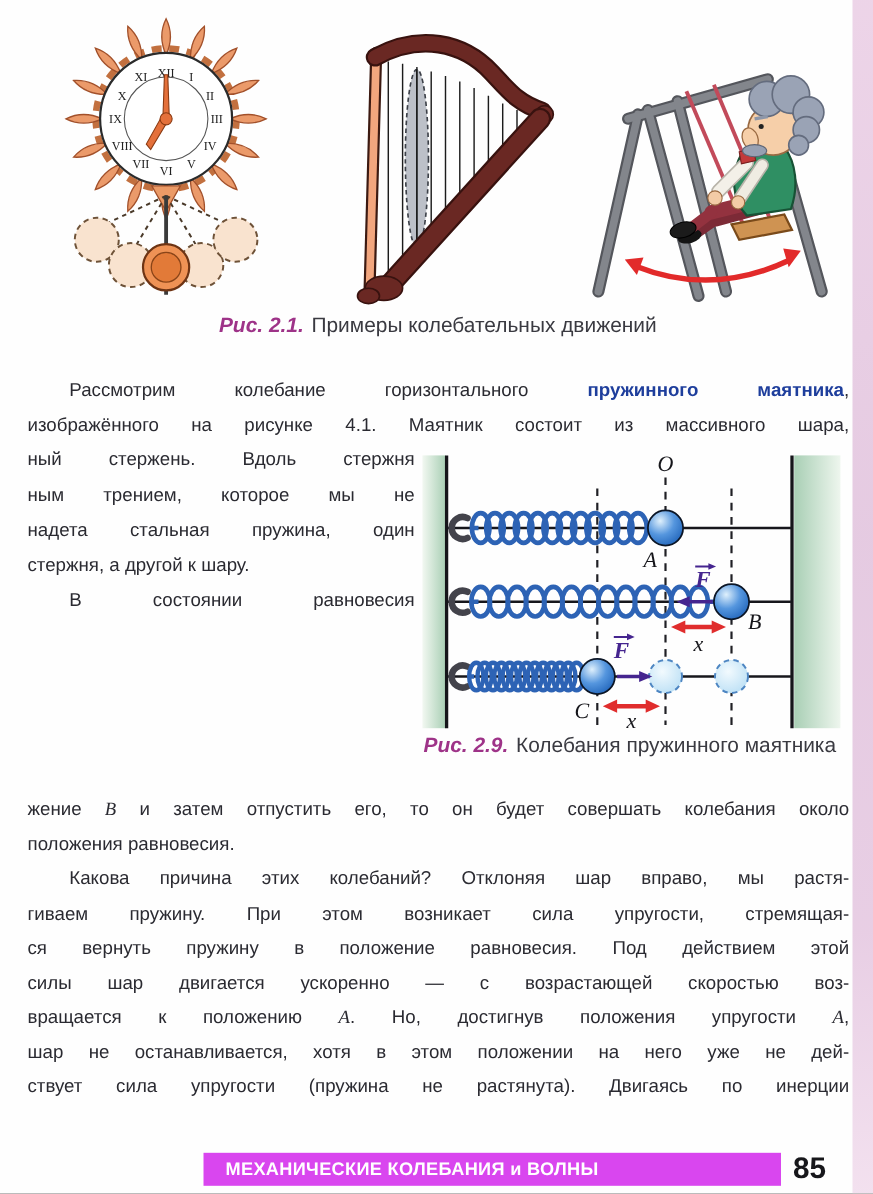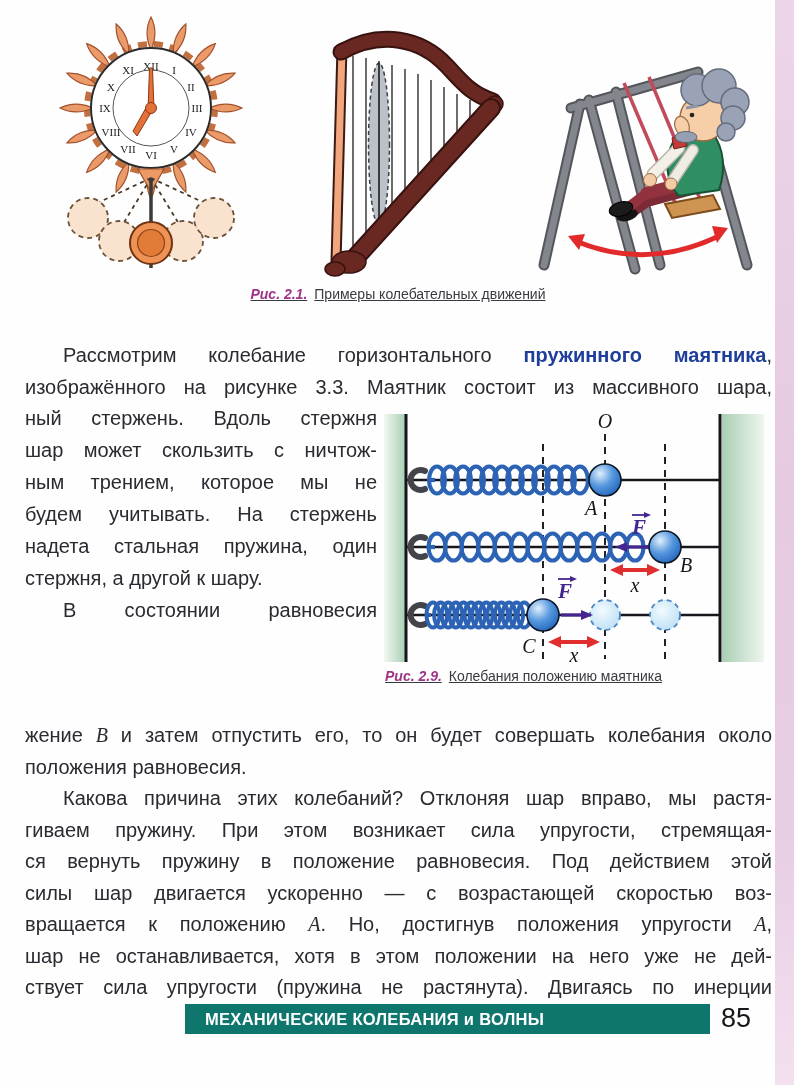--- a/index.html
+++ b/index.html
@@ -1,33 +1,33 @@
 <!DOCTYPE html>
 <html><head>
 <meta charset="utf-8">
 <style>
   html,body{margin:0;padding:0;background:#888;}
   .page{position:relative;width:794px;height:1085px;background:#fefefe;overflow:hidden;
         font-family:"Liberation Sans",sans-serif;color:#2a2a31;margin:0 auto;}
   .side-strip{position:absolute;right:0;top:0;width:19px;height:1085px;z-index:5;
         background:linear-gradient(180deg,rgba(236,210,231,.95),rgba(227,198,223,.92) 45%,rgba(230,202,226,.92) 78%,rgba(242,223,238,.95));}
   .illu{position:absolute;}
-  .caption{font-size:14px;color:#3a3a41;text-decoration:underline;}
+  .caption{font-size:19px;color:#3a3a41;}
   .cap-label{color:#9e3388;font-weight:bold;font-style:italic;margin-right:7px;}
-  .textblock{position:absolute;font-size:20px;color:#2a2a31;}
+  .textblock{position:absolute;font-size:17px;color:#2a2a31;}
   .jl{text-align:justify;text-align-last:justify;}
   .last{text-align:left;}
   .indent{text-indent:38px;}
   .term{color:#1e3e9c;font-weight:bold;}
   .pt{font-family:"Liberation Serif",serif;font-style:italic;}
-  .footer-bar{position:absolute;left:185px;top:1004px;width:525px;height:30px;background:#0f766e;z-index:4;}
+  .footer-bar{position:absolute;left:185px;top:1048px;width:525px;height:30px;background:#d946ef;z-index:4;}
   .footer-title{position:absolute;left:20px;top:0;height:30px;line-height:30px;color:#ffffff;
         font-weight:bold;font-size:16.5px;letter-spacing:.3px;}
   .page-num{position:absolute;left:536px;top:-2px;height:32px;line-height:32px;color:#17171b;
-        font-size:27px;font-weight:normal;}
+        font-size:27px;font-weight:bold;}
   svg text{font-family:"Liberation Serif",serif;}
   svg .num{font-family:"Liberation Serif",serif;}
 </style>
 </head>
 <body>
 
 <div class="page">
 
   <div class="side-strip"></div>
 
@@ -180,28 +180,26 @@
       </g>
     </svg>
   </div>
 
   <div class="caption" style="position:absolute;left:25px;top:286px;width:746px;text-align:center;">
     <span class="cap-label">Рис. 2.1.</span><span>Примеры колебательных движений</span>
   </div>
 
   <div class="textblock" style="left:25px;top:339px;width:747px;line-height:32px;">
     <div class="jl indent"><span>Рассмотрим колебание горизонтального </span><span class="term">пружинного маятника</span><span>,</span></div>
-    <div class="jl">изображённого на рисунке 3.3. Маятник состоит из массивного шара,</div>
+    <div class="jl">изображённого на рисунке 4.1. Маятник состоит из массивного шара,</div>
   </div>
 
   <div class="textblock" style="left:25px;top:402px;width:352px;line-height:32px;">
     <div class="jl">ный стержень. Вдоль стержня</div>
-    <div class="jl">шар может скользить с ничтож-</div>
     <div class="jl">ным трением, которое мы не</div>
-    <div class="jl">будем учитывать. На стержень</div>
     <div class="jl">надета стальная пружина, один</div>
     <div class="last">стержня, а другой к шару.</div>
     <div class="jl indent">В состоянии равновесия</div>
   </div>
 
   <div class="illu" style="left:383px;top:412px;">
     <svg width="394" height="252" viewBox="0 0 394 252">
       <defs>
         <linearGradient id="wgl" x1="0" y1="0" x2="1" y2="0">
           <stop offset="0" stop-color="#f2f8f1"></stop>
@@ -334,21 +332,21 @@
       <g font-size="20" font-style="italic" fill="#15151a" text-anchor="middle">
         <text x="222" y="16">O</text>
         <text x="208" y="103">A</text>
         <text x="303" y="160">B</text>
         <text x="146" y="241">C</text>
       </g>
     </svg>
   </div>
 
   <div class="caption" style="position:absolute;left:385px;top:668px;width:392px;">
-    <span class="cap-label">Рис. 2.9.</span><span>Колебания положению маятника</span>
+    <span class="cap-label">Рис. 2.9.</span><span>Колебания пружинного маятника</span>
   </div>
 
   <div class="textblock" style="left:25px;top:720px;width:747px;line-height:31.5px;">
     <div class="jl"><span>жение </span><span class="pt">В</span><span> и затем отпустить его, то он будет совершать колебания около</span></div>
     <div class="last">положения равновесия.</div>
     <div class="jl indent">Какова причина этих колебаний? Отклоняя шар вправо, мы растя-</div>
     <div class="jl">гиваем пружину. При этом возникает сила упругости, стремящая-</div>
     <div class="jl">ся вернуть пружину в положение равновесия. Под действием этой</div>
     <div class="jl">силы шар двигается ускоренно — с возрастающей скоростью воз-</div>
     <div class="jl"><span>вращается к положению </span><span class="pt">А</span><span>. Но, достигнув положения упругости </span><span class="pt">А</span><span>,</span></div>

